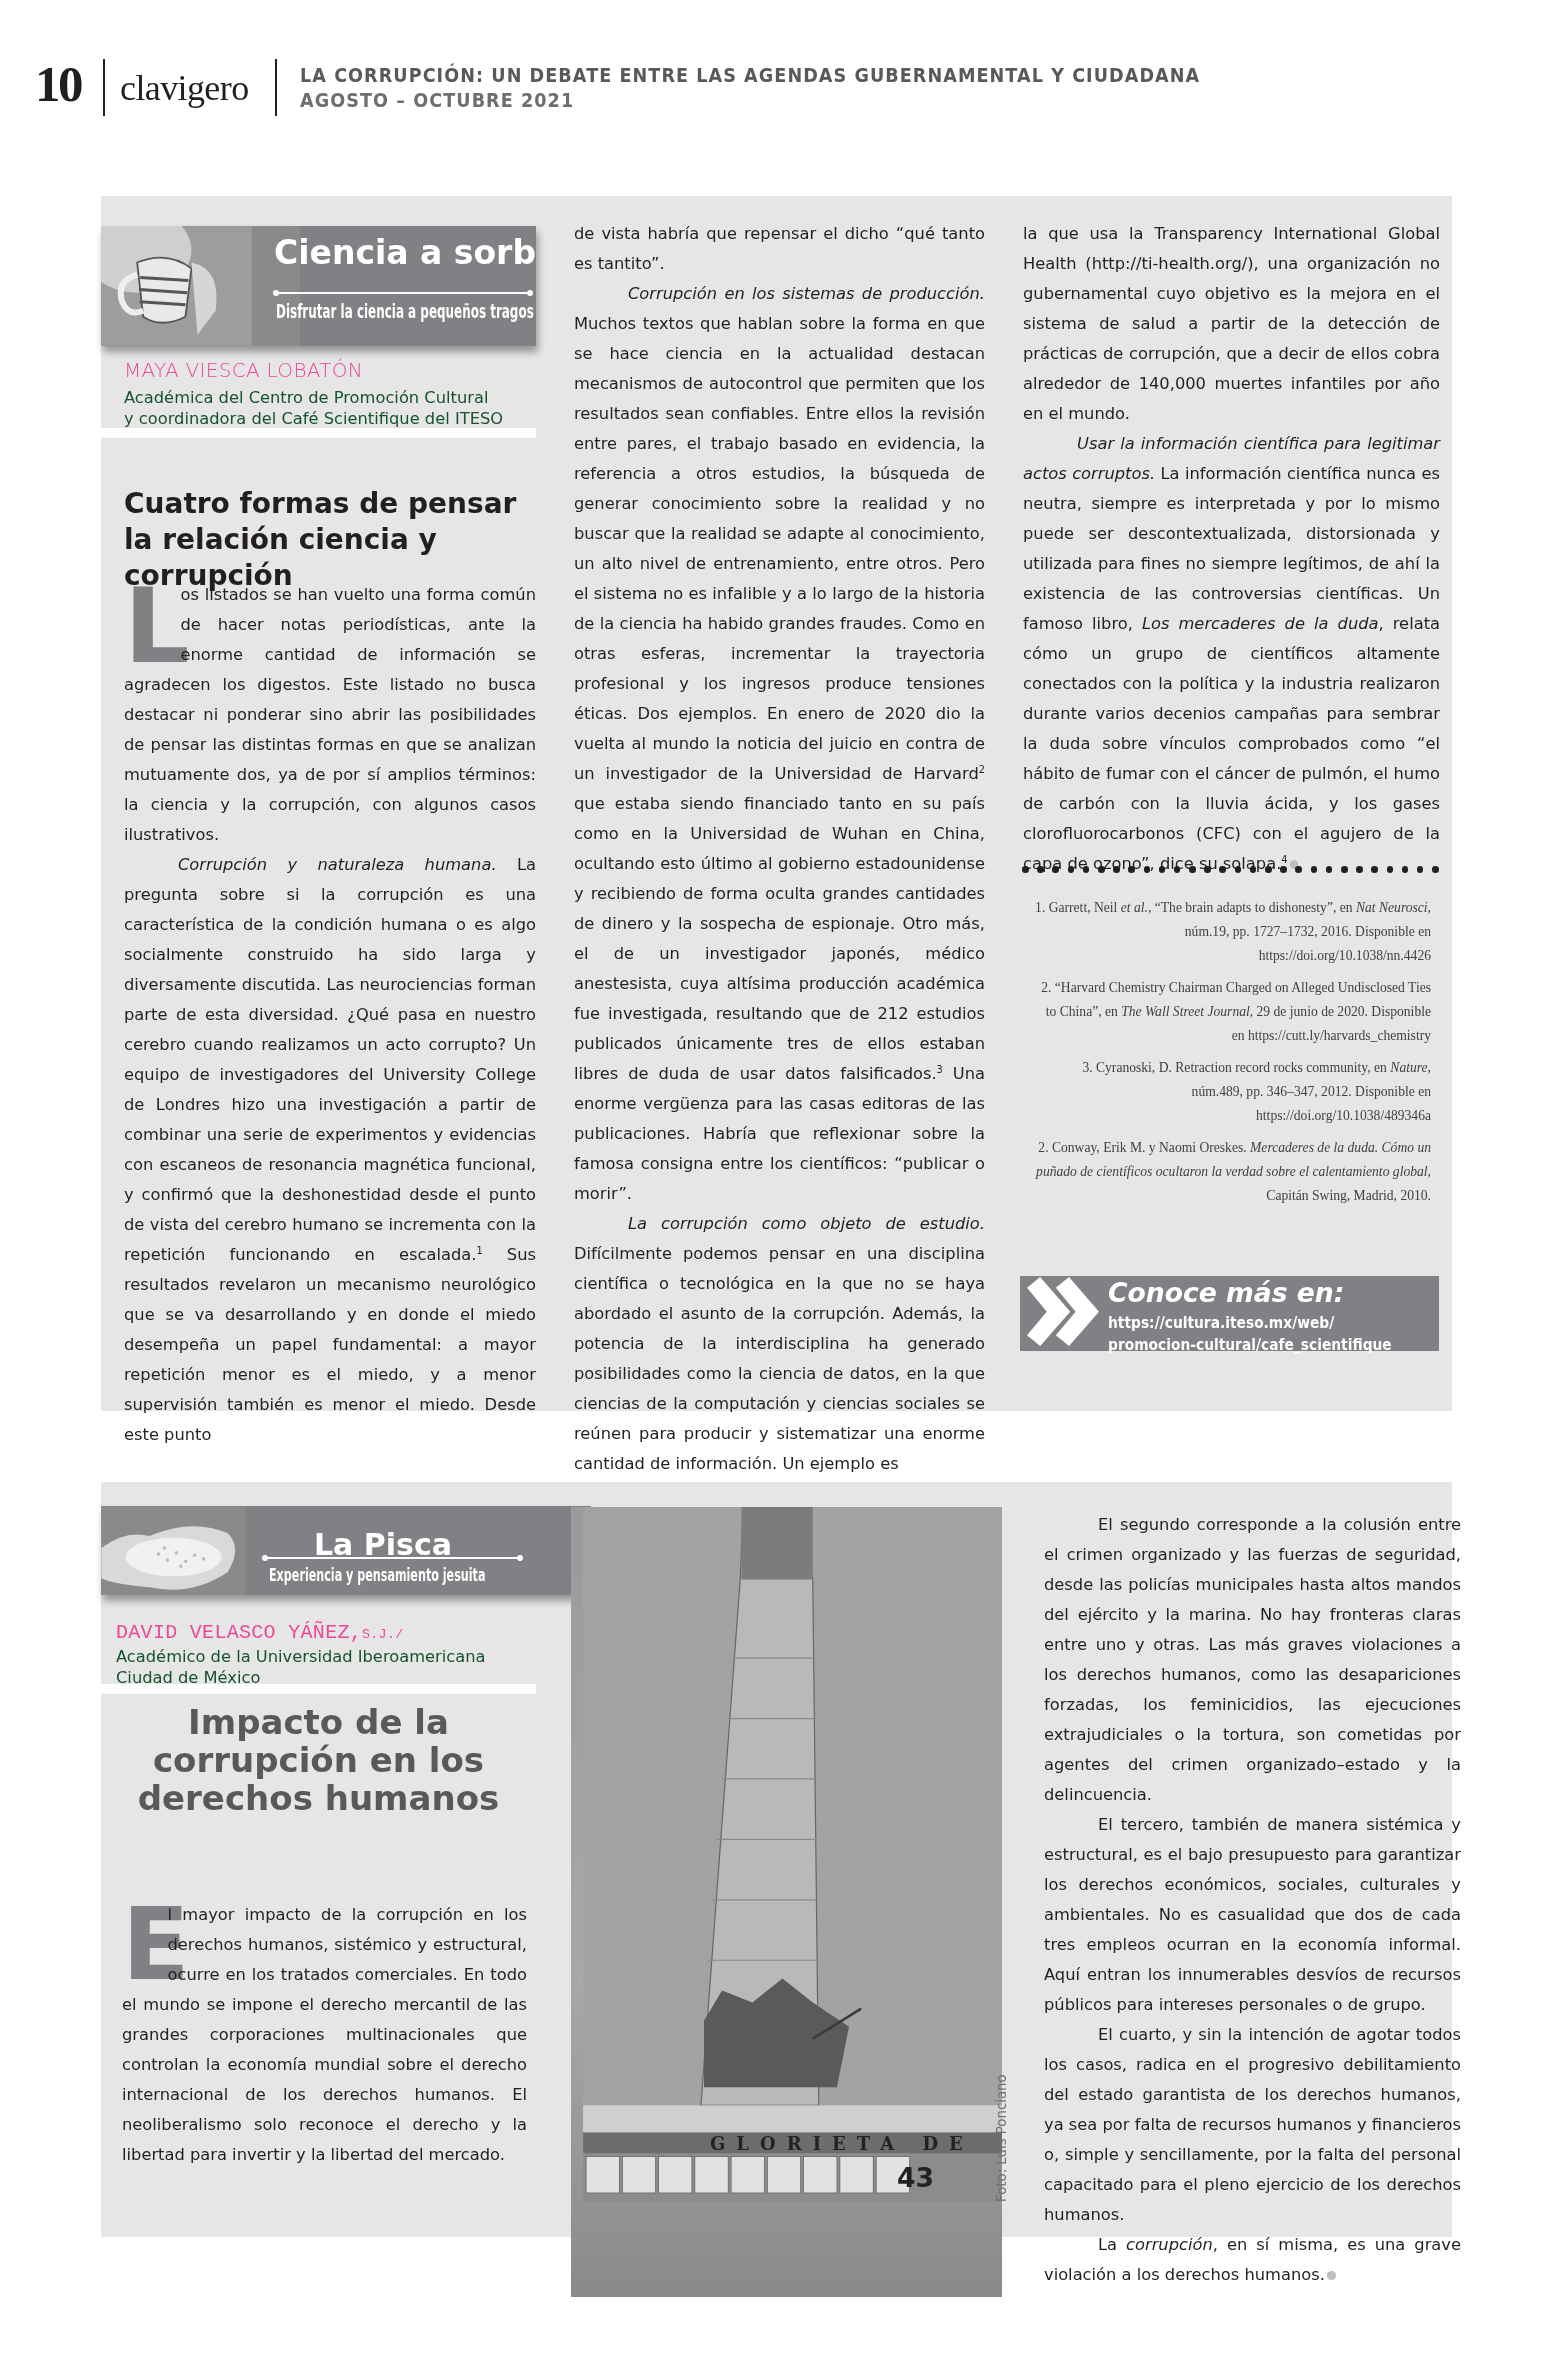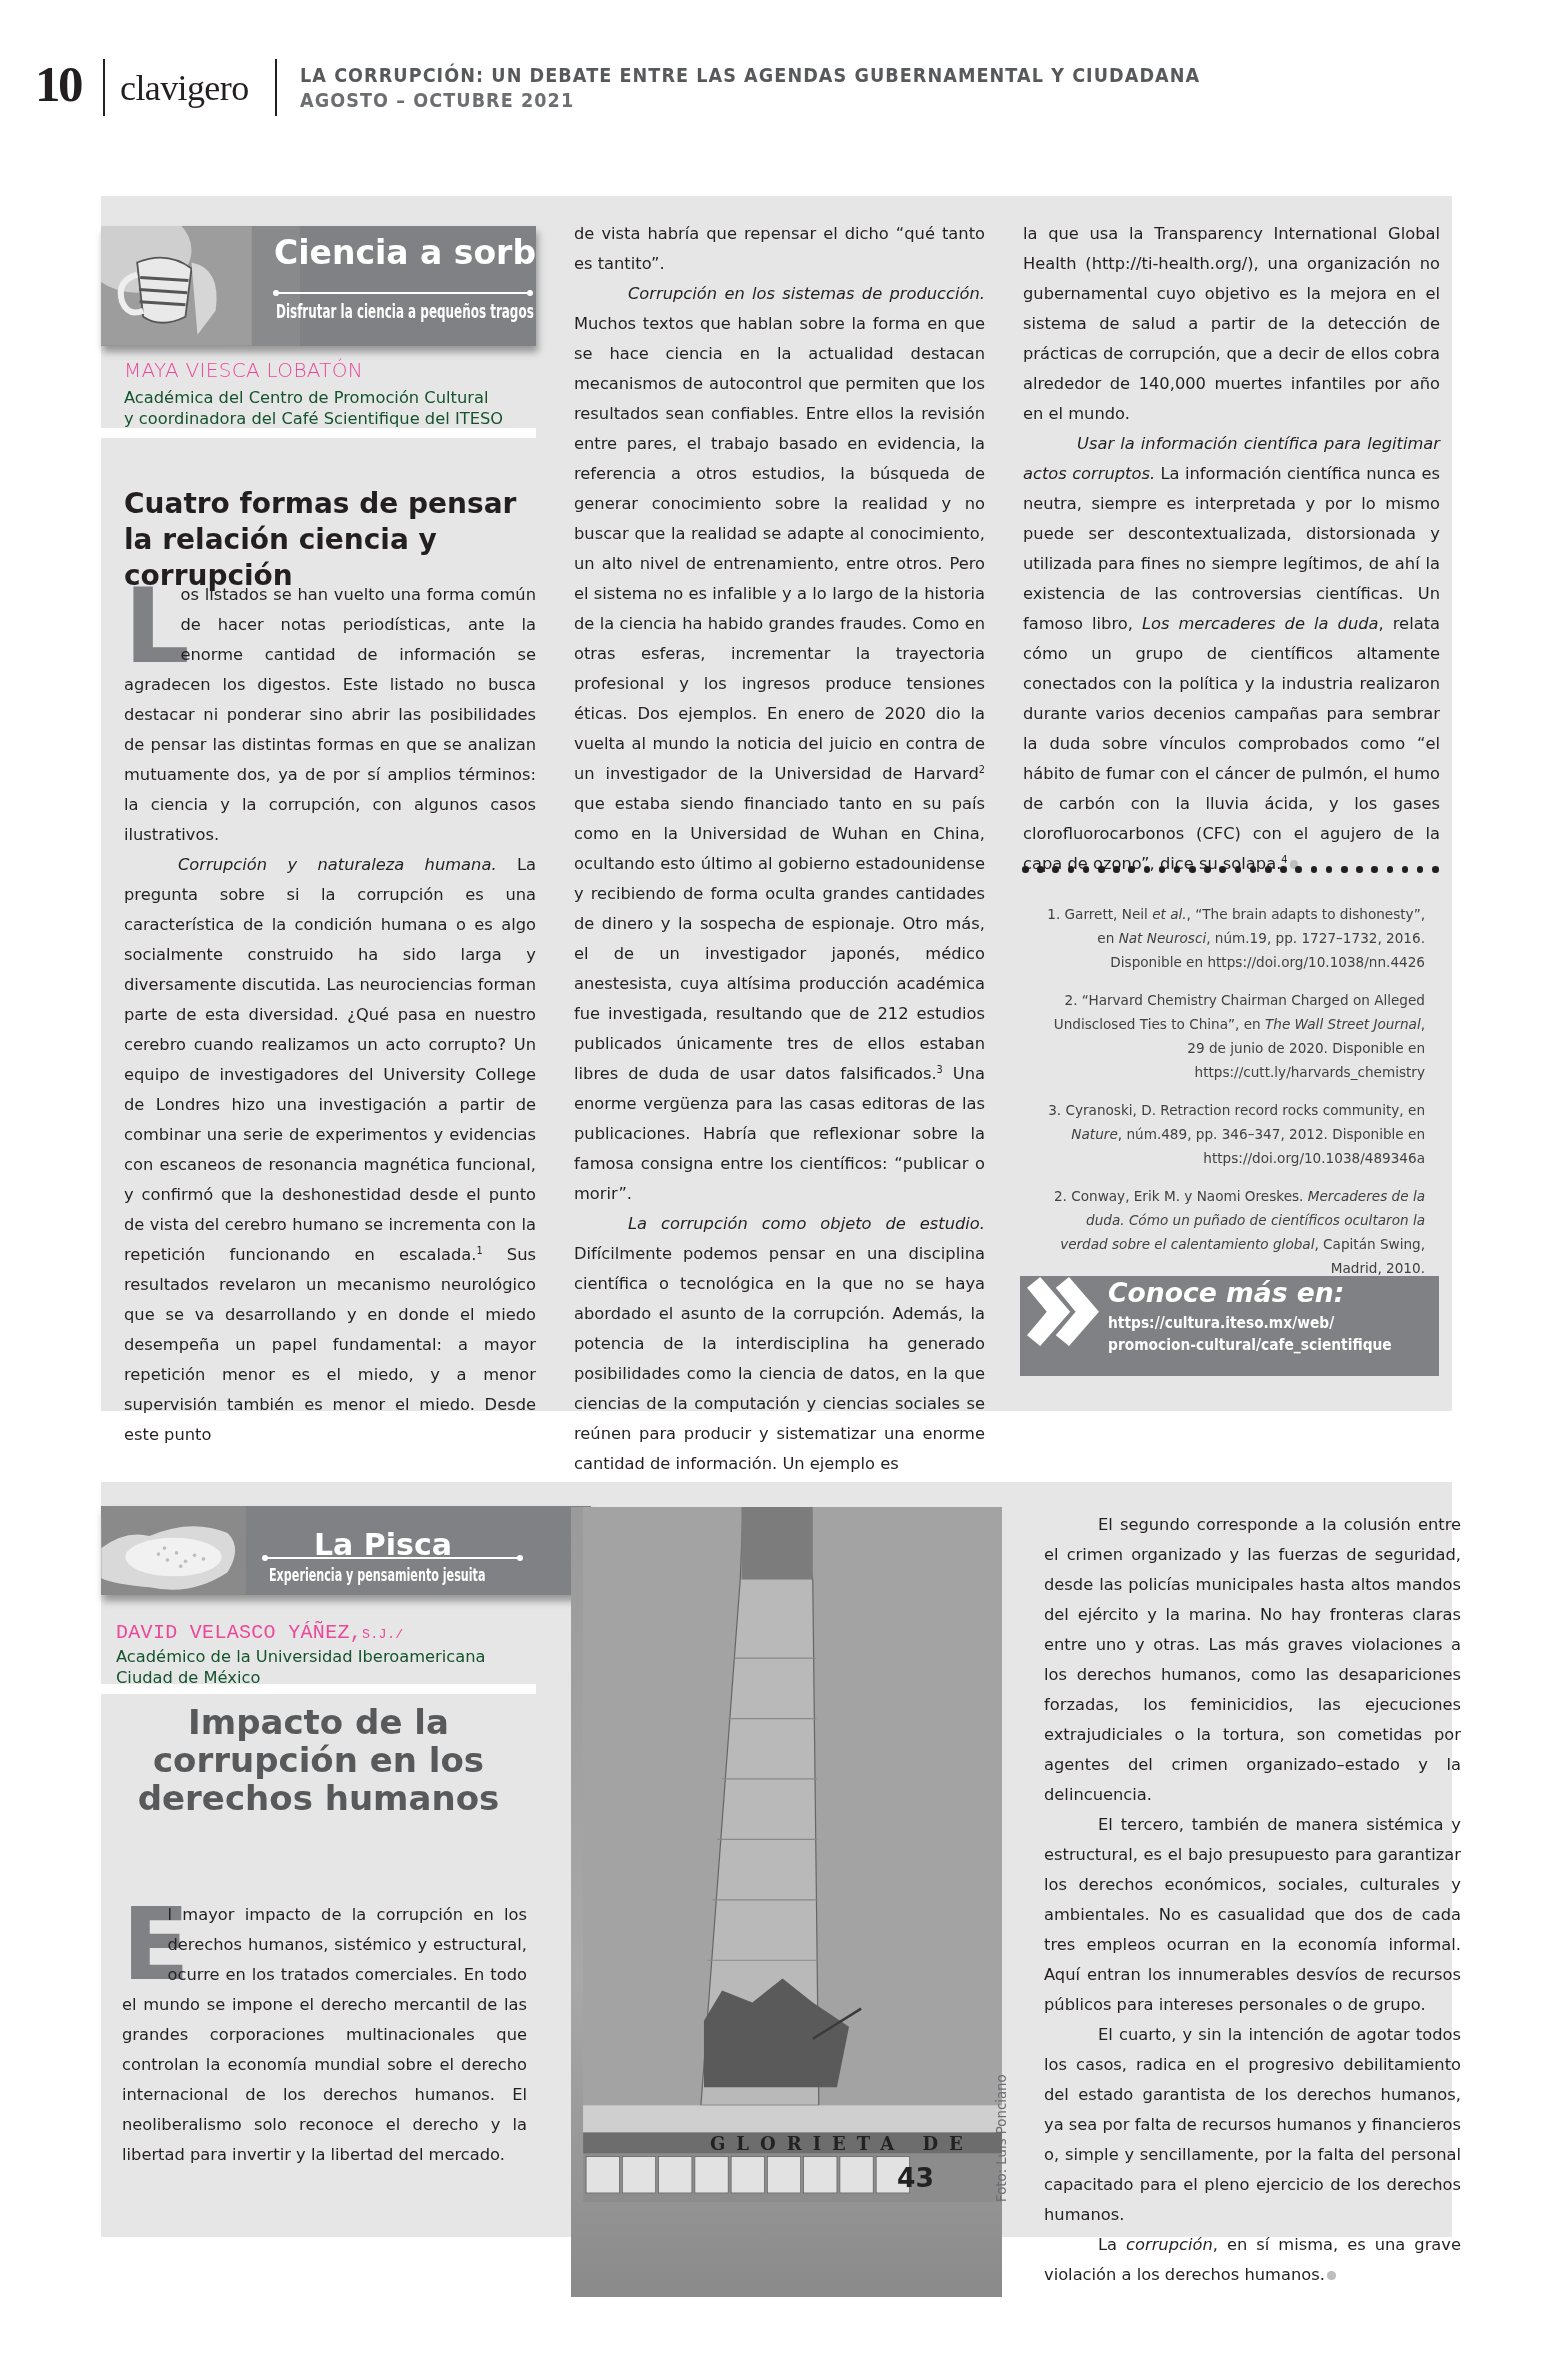--- a/index.html
+++ b/index.html
@@ -31,21 +31,21 @@
   .body p{margin:0;}
   .body .ind{text-indent:54px;}
   em{font-style:italic;}
   sup{font-size:60%;line-height:0;}
   .dropcap{float:left;font-family:"DejaVu Sans",sans-serif;font-weight:bold;color:#808184;margin:4.8px 8.5px 0 0;}
   .endmark{display:inline-block;width:8.5px;height:8.5px;border-radius:50%;background:#bcbec0;margin-left:2.4px;vertical-align:middle;}
 
   .dots{display:flex;justify-content:space-between;}
   .dots span{width:6.6px;height:6.6px;border-radius:50%;background:#231f20;display:block;}
   .notes{font-family:"DejaVu Sans",sans-serif;font-size:13.6px;line-height:24px;color:#414042;text-align:right;}
-  .notes p{margin:14px;}
+  .notes p{margin:8px;font-family:Liberation Serif, serif;}
 
   .cta{background:#808184;color:#fff;}
   .cta .chev{position:absolute;}
   .cta-h{position:absolute;font-family:"DejaVu Sans",sans-serif;font-style:italic;font-weight:bold;font-size:26.6px;color:#fff;white-space:nowrap;}
   .cta-url{position:absolute;font-family:"DejaVu Sans",sans-serif;font-weight:bold;font-size:15px;line-height:22px;color:#fff;white-space:nowrap;transform:scaleX(.92);transform-origin:left top;}
 
   .photo-mon{background:linear-gradient(180deg,#9a9a9a 0%,#a8a8a8 60%,#8a8a8a 100%);overflow:hidden;}
   .credit{font-family:"DejaVu Sans",sans-serif;font-size:13.3px;color:#6d6e71;transform:rotate(-90deg);transform-origin:left top;white-space:nowrap;}
 </style>
 </head>
@@ -132,21 +132,21 @@
     <span></span>
 </div>
 
 <div class="abs notes" style="left:1024px;top:888px;width:415px;">
   <p><span>1. Garrett, Neil </span><em>et al.</em><span>, “The brain adapts to dishonesty”, en </span><em>Nat Neurosci</em><span>, núm.19, pp. 1727–1732, 2016. Disponible en https://doi.org/10.1038/nn.4426</span></p>
   <p><span>2. “Harvard Chemistry Chairman Charged on Alleged Undisclosed Ties to China”, en </span><em>The Wall Street Journal</em><span>, 29 de junio de 2020. Disponible en https://cutt.ly/harvards_chemistry</span></p>
   <p><em style="font-style:normal">3. Cyranoski, D. Retraction record rocks community, en </em><em>Nature</em><span>, núm.489, pp. 346–347, 2012. Disponible en https://doi.org/10.1038/489346a</span></p>
   <p><span>2. Conway, Erik M. y Naomi Oreskes. </span><em>Mercaderes de la duda. Cómo un puñado de científicos ocultaron la verdad sobre el calentamiento global</em><span>, Capitán Swing, Madrid, 2010.</span></p>
 </div>
 
-<div class="abs cta" style="left:1020px;top:1276px;width:419px;height:100px;">
+<div class="abs cta" style="left:1020px;top:1276px;width:419px;height:75px;">
   <svg class="chev" width="72" height="69" viewBox="0 0 120 115" style="left:7.2px;top:0.6px;">
     <path d="M0 18 L22 0 L72 58 L22 115 L0 97 L33 58 Z" fill="#fff"></path>
     <path d="M48 18 L70 0 L120 58 L70 115 L48 97 L81 58 Z" fill="#fff"></path>
   </svg>
   <div class="cta-h" style="left:88px;top:1.2px;">Conoce más en:</div>
   <div class="cta-url" style="left:88px;top:36px;">https://cultura.iteso.mx/web/</div>
   <div class="cta-url" style="left:88px;top:58px;">promocion-cultural/cafe_scientifique</div>
 </div>
 
 <div class="abs panel" style="left:101px;top:1482px;width:1351px;height:755px;"></div>

